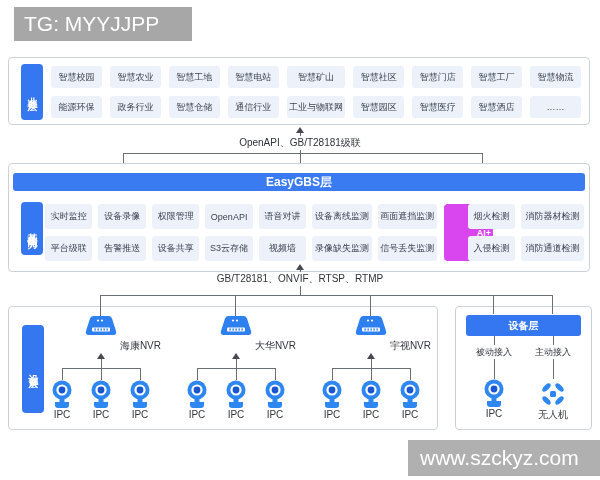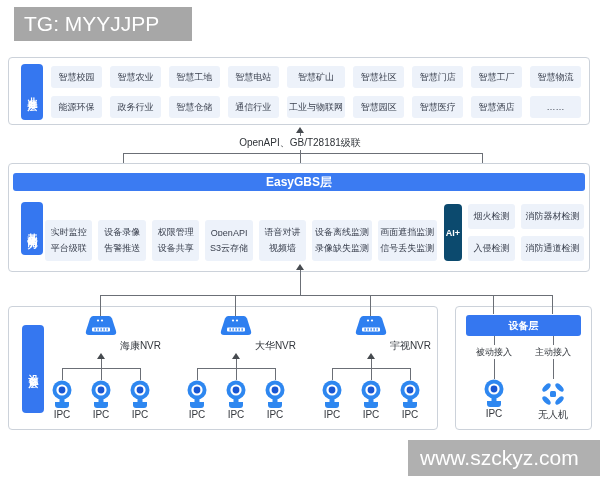--- a/index.html
+++ b/index.html
@@ -17,32 +17,32 @@
   #device-box{left:8px;top:306px;width:430px;height:124px;}
   #access-box{left:455px;top:306px;width:137px;height:124px;}
 
   
   .vlabel{position:absolute;background:#3577f0;color:#fff;border-radius:4px;
     writing-mode:vertical-lr;text-orientation:upright;display:flex;align-items:center;justify-content:center;
     font-size:10px;font-weight:bold;letter-spacing:2px;}
   #business-label{left:12px;top:6px;width:22px;height:56px;}
   #platform-label{left:12px;top:38px;width:22px;height:53px;}
   #device-label{left:13px;top:18px;width:22px;height:88px;}
-  #ai-label{position:absolute;left:435px;top:40px;width:18px;height:57px;background:#0c4a6e;color:#fff;
-    border-radius:4px;display:flex;align-items:center;justify-content:center;font-size:9px;font-weight:bold;}
+  #ai-label{position:absolute;left:435px;top:40px;width:18px;height:57px;background:#d946ef;color:#fff;
+    border-radius:4px;display:flex;align-items:center;justify-content:center;font-size:9px;font-weight:bold;padding-left:31px;}
 
   
   .chip{background:#edf2fa;border-radius:3px;color:#3c4250;font-size:9px;display:flex;align-items:center;
     justify-content:center;white-space:nowrap;overflow:hidden;}
   .biz-row{position:absolute;left:42px;right:8px;height:22px;display:grid;
     grid-template-columns:repeat(4,1fr) 1.15fr repeat(4,1fr);gap:8px;border-radius:7px;}
   #biz-row1{top:8px;} #biz-row2{top:38px;}
   .feat-row{position:absolute;left:36px;width:392px;height:25px;display:grid;
     grid-template-columns:repeat(5,1fr) 1.25fr 1.25fr;gap:6px;}
-  #feat-row1{top:56px;} #feat-row2{top:72px;height:25px;}
+  #feat-row1{top:40px;} #feat-row2{top:72px;height:25px;}
   .ai-row{position:absolute;left:459px;width:116px;height:25px;display:grid;grid-template-columns:1fr 1.35fr;gap:6px;}
   #ai-row1{top:40px;} #ai-row2{top:72px;}
 
   
   #gbs-bar{position:absolute;left:4px;right:4px;top:9px;height:18px;background:#3b7bf2;border-radius:3px;
     color:#fff;font-weight:bold;font-size:12px;display:flex;align-items:center;justify-content:center;}
 
   
   .vline{position:absolute;width:1px;background:#6b6f76;z-index:2;}
   .hline{position:absolute;height:1px;background:#6b6f76;z-index:2;}
@@ -331,20 +331,21 @@
 
   <div class="arrow-up" style="left:296px;top:127px;"></div>
   <div class="vline" style="left:300px;top:133px;height:30px;"></div>
   <div class="conn-label" style="left:300px;top:136px;">OpenAPI、GB/T28181级联</div>
   <div class="hline" style="left:123px;top:153px;width:359px;"></div>
   <div class="vline" style="left:123px;top:153px;height:10px;"></div>
   <div class="vline" style="left:482px;top:153px;height:10px;"></div>
 
   <div class="arrow-up" style="left:296px;top:264px;"></div>
   <div class="vline" style="left:300px;top:270px;height:25px;"></div>
+  <div class="conn-label" style="left:300px;top:272px;">GB/T28181、ONVIF、RTSP、RTMP</div>
   <div class="hline" style="left:100px;top:295px;width:453px;"></div>
   <div class="vline" style="left:100px;top:295px;height:21px;"></div>
   <div class="vline" style="left:235px;top:295px;height:21px;"></div>
   <div class="vline" style="left:370px;top:295px;height:21px;"></div>
   <div class="vline" style="left:493px;top:295px;height:19px;"></div>
   <div class="vline" style="left:552px;top:295px;height:19px;"></div>
 
 </div>
 
 </body></html>

